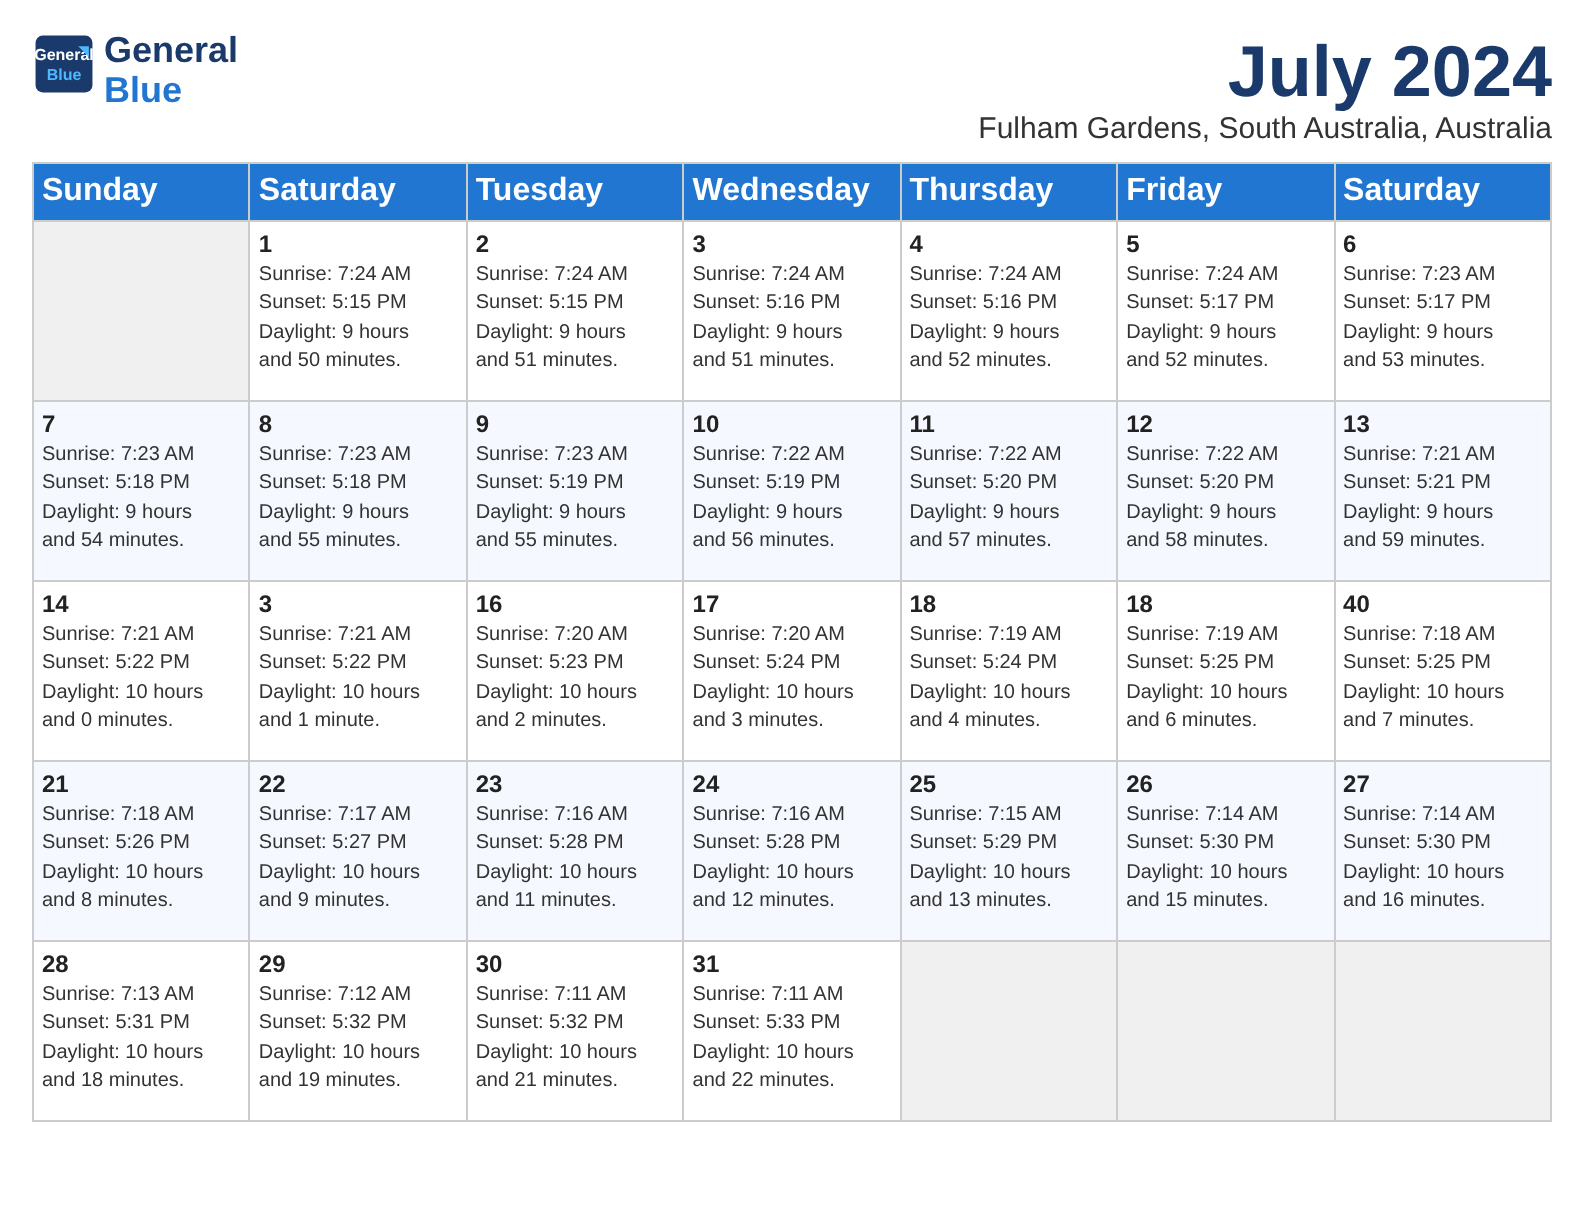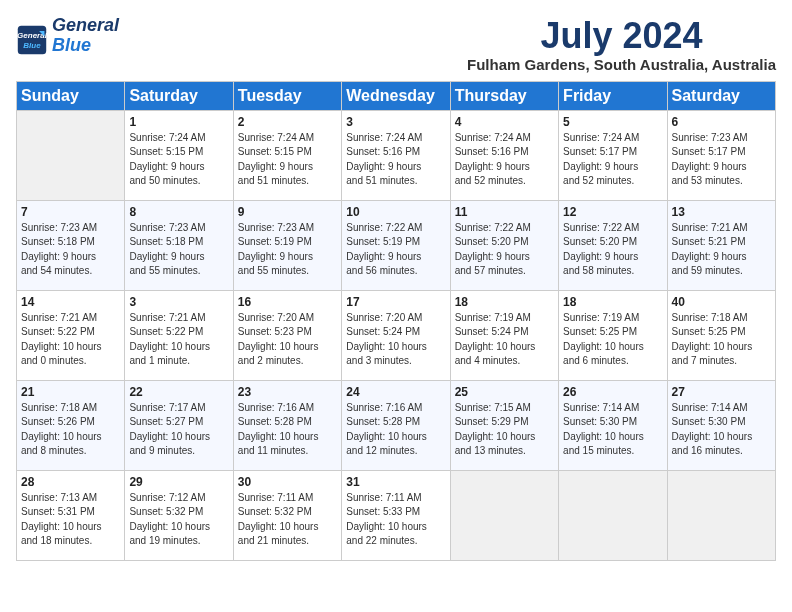--- a/index.html
+++ b/index.html
@@ -11,48 +11,46 @@
       padding: 16px;
     }
     .header {
       display: flex;
       justify-content: space-between;
       align-items: flex-start;
       margin-bottom: 8px;
     }
     .logo {
       display: flex;
-      align-items: flex-end;
+      align-items: flex-start;
       gap: 4px;
-      font-style: italic;
     }
     .logo-text {
       font-size: 18px;
       font-weight: bold;
       color: #1a3a6b;
       line-height: 1.1;
     }
     .logo-blue { color: #2176d2; }
     .logo-icon {
       width: 32px;
       height: 32px;
     }
     .title-block {
-      text-align: center;
+      text-align: right;
     }
     .month-year {
       font-size: 36px;
       font-weight: bold;
       color: #1a3a6b;
       line-height: 1.1;
     }
     .location {
       font-size: 15px;
       color: #333;
-      font-weight: bold;
     }
     table {
       width: 100%;
       border-collapse: collapse;
       font-size: 11px;
     }
     thead tr th {
       background-color: #2176d2;
       color: #fff;
       padding: 5px 4px;

